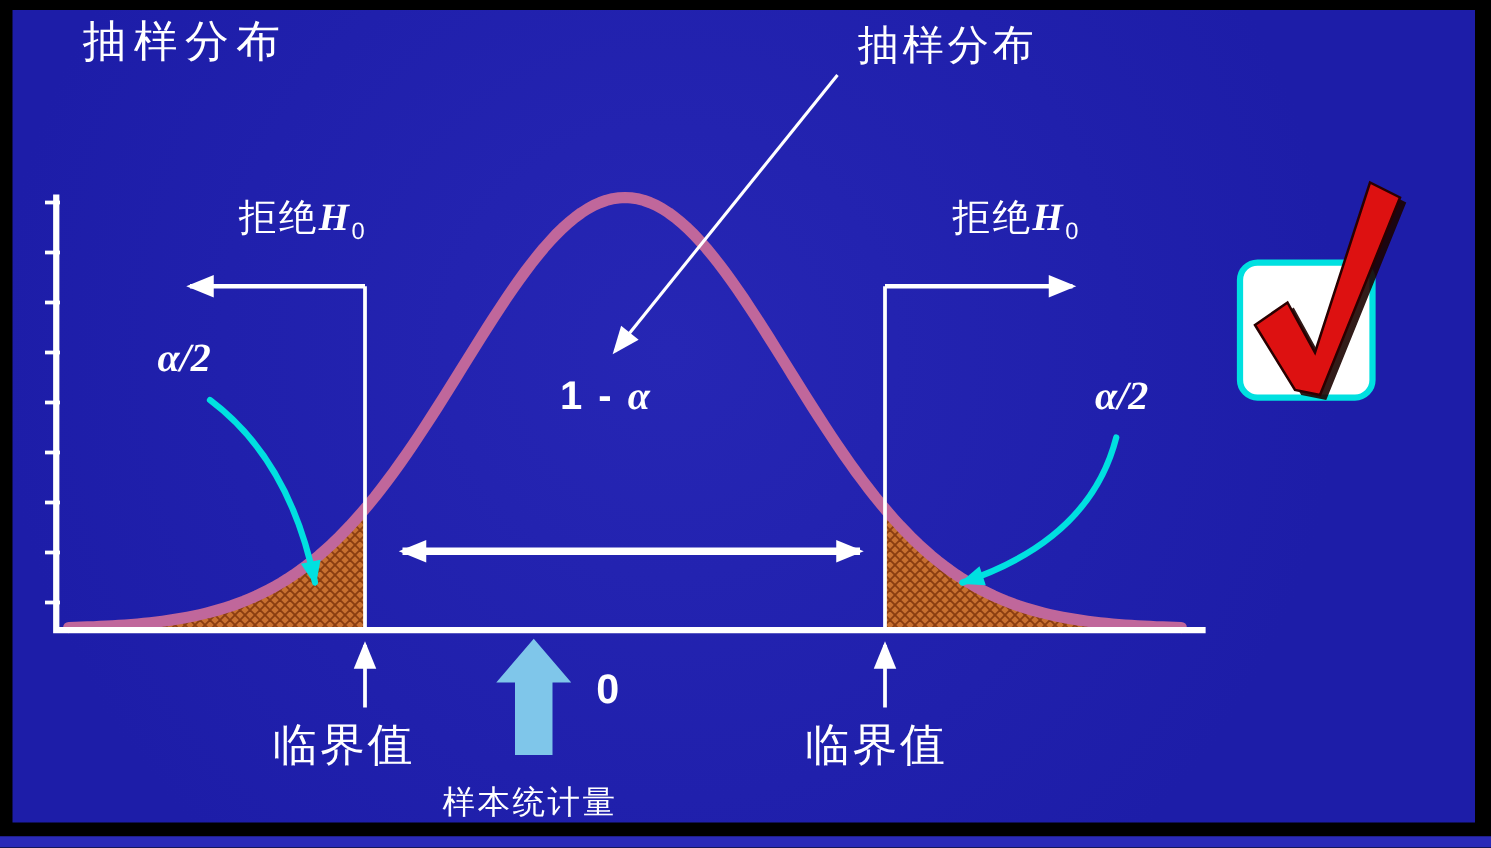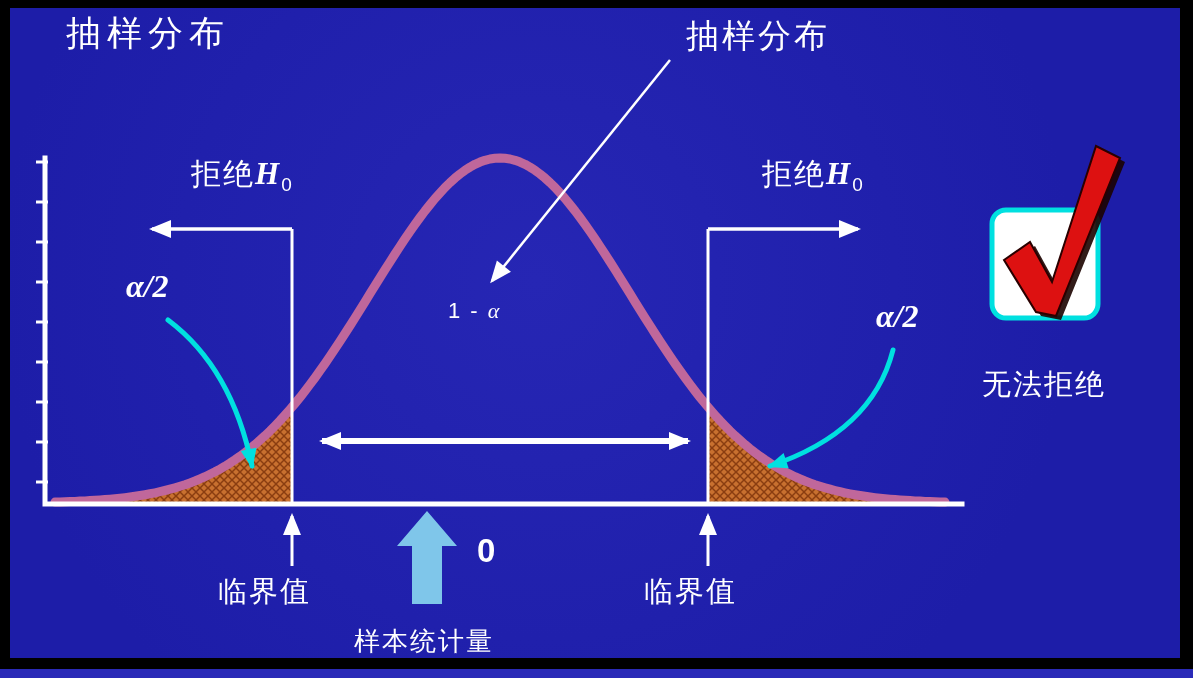--- a/index.html
+++ b/index.html
@@ -26,23 +26,23 @@
   .reject-left  { left:155px; top:154px; }
   .reject-right { left:726px; top:154px; }
   .h { font-family:"Liberation Serif","DejaVu Serif",serif; font-style:italic; font-weight:bold; font-size:31px; }
   .hsub { font-size:19px; }
   .alpha {
     font-family:"Liberation Serif","DejaVu Serif",serif;
     font-style:italic; font-weight:bold; font-size:32px;
   }
   .alpha-left  { left:126px; top:268px; }
   .alpha-right { left:876px; top:298px; }
-  .center-lab { left:448px; top:298px; font-size:22px; font-weight:normal; letter-spacing:2px; }
+  .center-lab { left:448px; top:298px; font-size:32px; font-weight:bold; letter-spacing:2px; }
   .center-lab .it { font-family:"Liberation Serif","DejaVu Serif",serif; font-style:italic; }
-  .crit { font-size:29px; letter-spacing:2px; }
+  .crit { font-size:36px; letter-spacing:2px; }
   .crit-left  { left:218px; top:572px; }
   .crit-right { left:644px; top:572px; }
   .zero { left:477px; top:532px; font-size:33px; font-weight:bold; }
   .stat { left:354px; top:624px; font-size:26px; letter-spacing:2px; }
   .cap  { left:982px; top:364px; font-size:29px; line-height:1.42; letter-spacing:2px; white-space:normal; width:180px; }
   
   .curve { stroke:var(--curve,#c0679b); stroke-width:9; fill:none; stroke-linecap:round; stroke-linejoin:round; }
   .shade { fill:url(#hatch); }
   .axis  { stroke:#fff; stroke-width:5; fill:none; stroke-linecap:square; }
   .tick  { stroke:#fff; stroke-width:3; }
@@ -135,15 +135,14 @@
 
   <div class="lbl center-lab"><span>1 - </span><span class="it">α</span></div>
 
   <div class="lbl crit crit-left">临界值</div>
   <div class="lbl crit crit-right">临界值</div>
 
   <div class="lbl zero">0</div>
   <div class="lbl stat">样本统计量</div>
 
   <div class="lbl cap">
-    <div>无法拒绝</div>
   </div>
 </div>
 
 </body></html>

